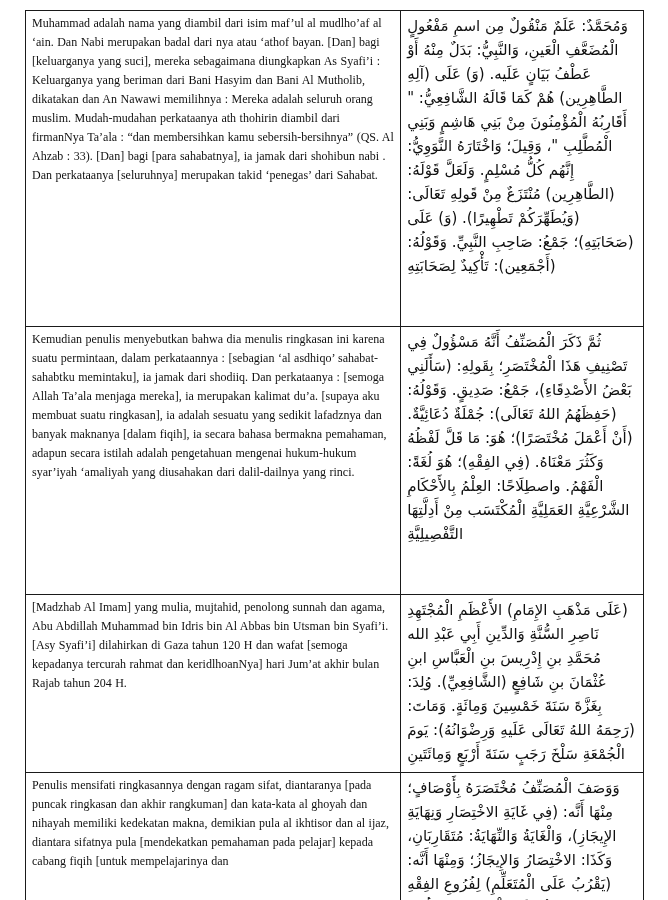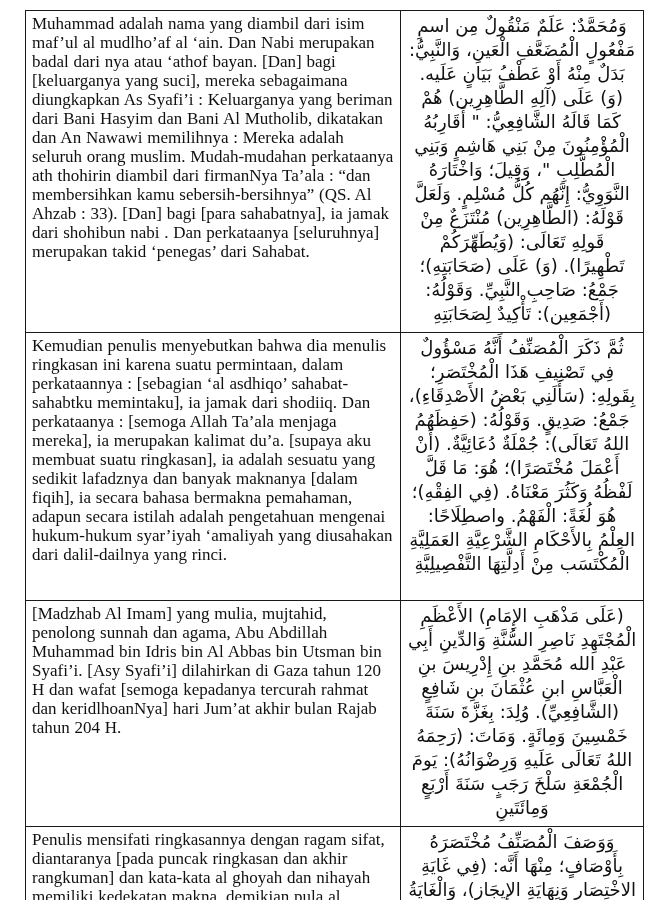--- a/index.html
+++ b/index.html
@@ -23,34 +23,34 @@
   }
   table.doc-table td {
     border: 1px solid #1a1a1a;
     vertical-align: top;
     padding: 3px 6px 6px 6px;
     box-sizing: border-box;
   }
   td.cell-left {
     width: 60.7%;
     font-family: "Liberation Serif", serif;
-    font-size: 17px;
+    font-size: 12px;
     line-height: 19px;
     color: #101010;
     text-align: left;
     word-spacing: 0.5px;
   }
   td.cell-right {
     width: 39.3%;
     font-family: "DejaVu Sans", sans-serif;
-    font-size: 18px;
+    font-size: 15px;
     line-height: 24px;
     color: #101010;
     direction: rtl;
-    text-align: center;
+    text-align: left;
   }
   tr.row-1 { height: 316px; }
   tr.row-2 { height: 268px; }
   tr.row-3 { height: 130px; }
   tr.row-4 { height: 176px; }
 </style>
 </head>
 <body>
 
 <div class="page">

